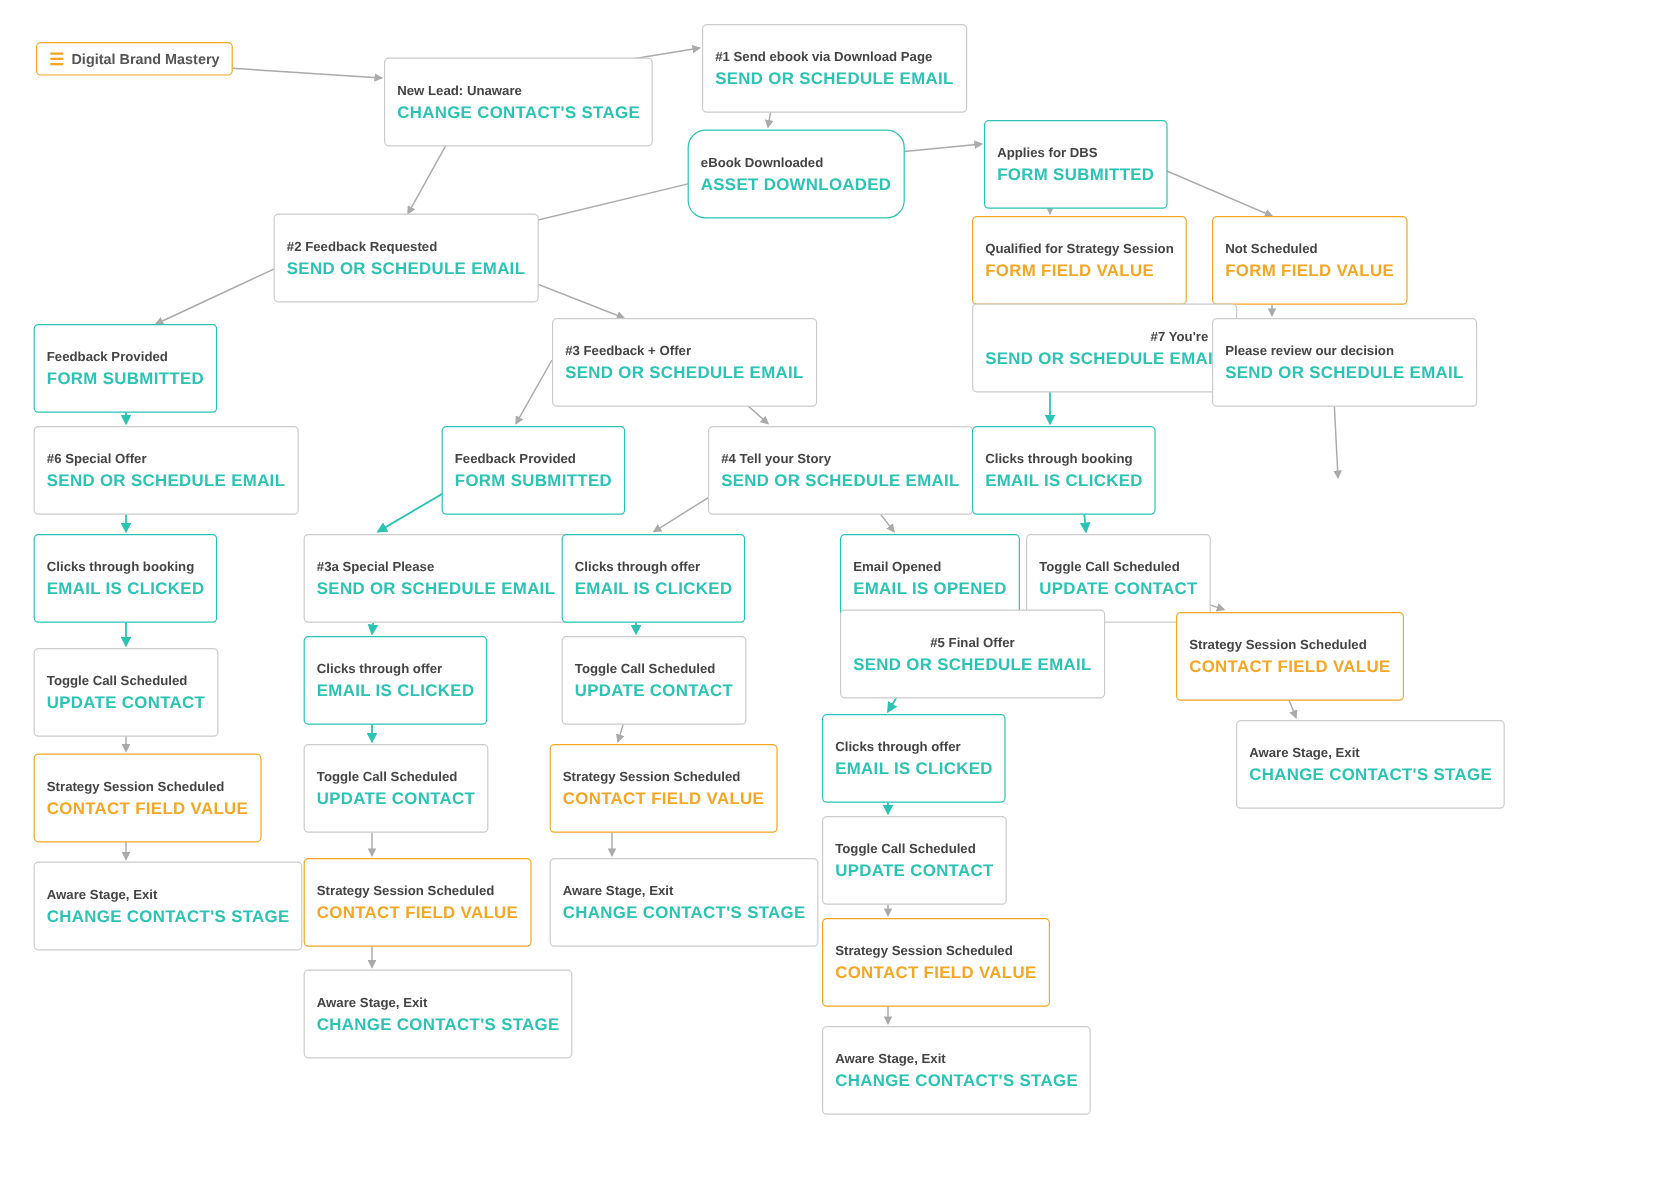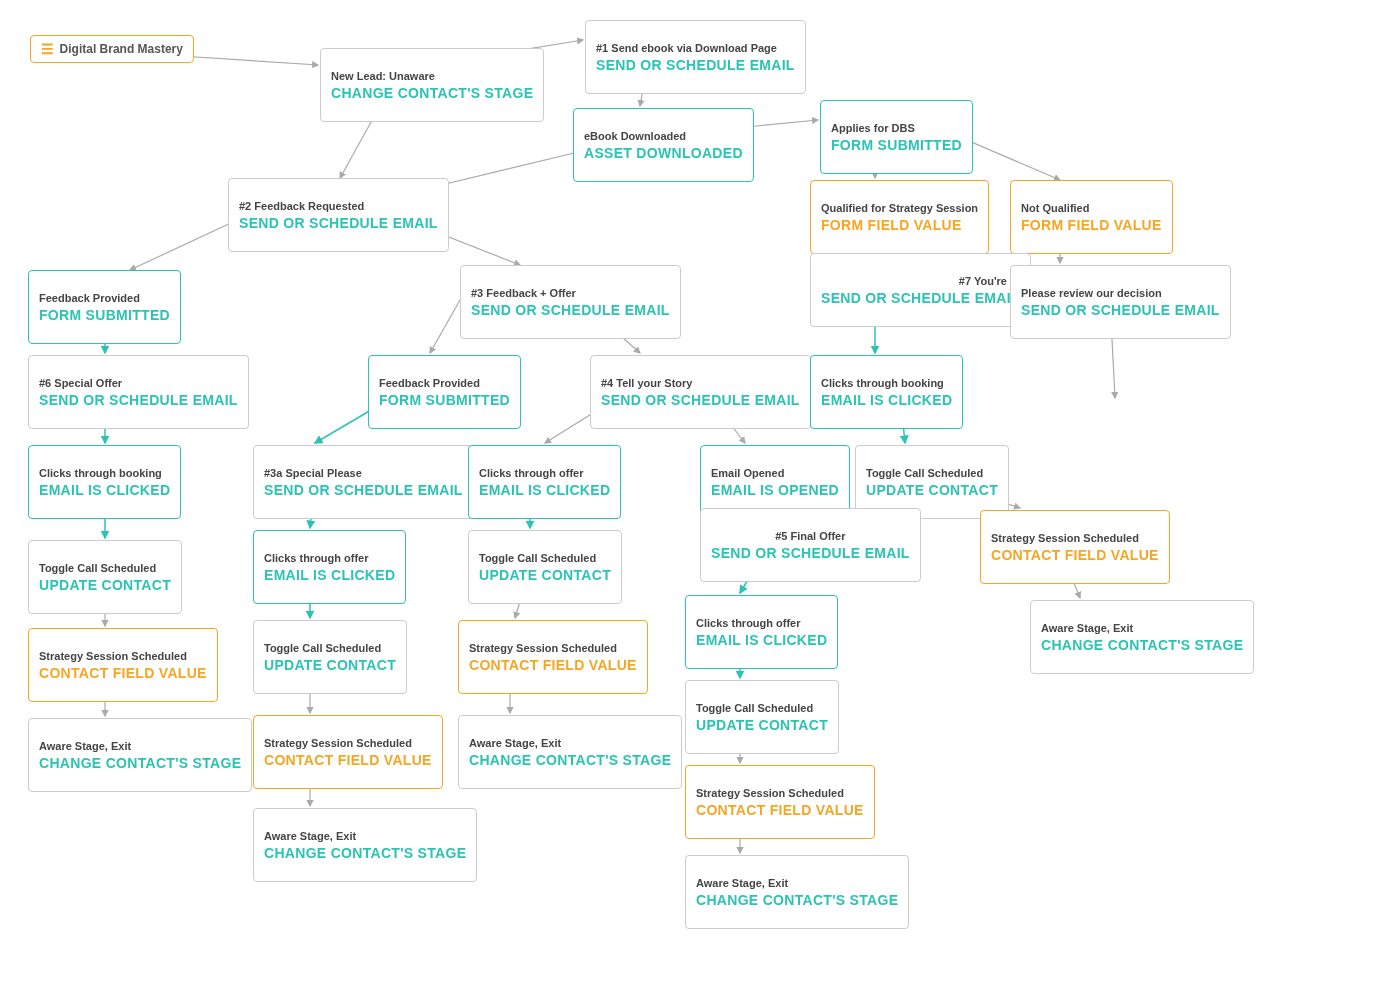--- a/index.html
+++ b/index.html
@@ -167,38 +167,38 @@
   </div>
 
 <div class="node" style="left: 320px; top: 48px;">
     <div class="node-title">New Lead: Unaware</div>
     <div class="node-subtitle sub-teal">CHANGE CONTACT'S STAGE</div>
   </div>
     <div class="node" style="left: 585px; top: 20px;">
     <div class="node-title">#1 Send ebook via Download Page</div>
     <div class="node-subtitle sub-teal">SEND OR SCHEDULE EMAIL</div>
   </div>
-    <div class="node border-teal" style="left: 573px; top: 108px;">
+    <div class="node border-teal" style="left: 573px; top: 108px; border-radius: 15px;">
     <div class="node-title">eBook Downloaded</div>
     <div class="node-subtitle sub-teal">ASSET DOWNLOADED</div>
   </div>
     <div class="node border-teal" style="left: 820px; top: 100px;">
     <div class="node-title">Applies for DBS</div>
     <div class="node-subtitle sub-teal">FORM SUBMITTED</div>
   </div>
     <div class="node" style="left: 228px; top: 178px;">
     <div class="node-title">#2 Feedback Requested</div>
     <div class="node-subtitle sub-teal">SEND OR SCHEDULE EMAIL</div>
   </div>
     <div class="node border-orange" style="left: 810px; top: 180px;">
     <div class="node-title">Qualified for Strategy Session</div>
     <div class="node-subtitle sub-orange">FORM FIELD VALUE</div>
   </div>
     <div class="node border-orange" style="left: 1010px; top: 180px;">
-    <div class="node-title">Not Qualified</div>
+    <div class="node-title">Not Scheduled</div>
     <div class="node-subtitle sub-orange">FORM FIELD VALUE</div>
   </div>
     <div class="node border-teal" style="left: 28px; top: 270px;">
     <div class="node-title">Feedback Provided</div>
     <div class="node-subtitle sub-teal">FORM SUBMITTED</div>
   </div>
     <div class="node" style="left: 460px; top: 265px;">
     <div class="node-title">#3 Feedback + Offer</div>
     <div class="node-subtitle sub-teal">SEND OR SCHEDULE EMAIL</div>
   </div>

